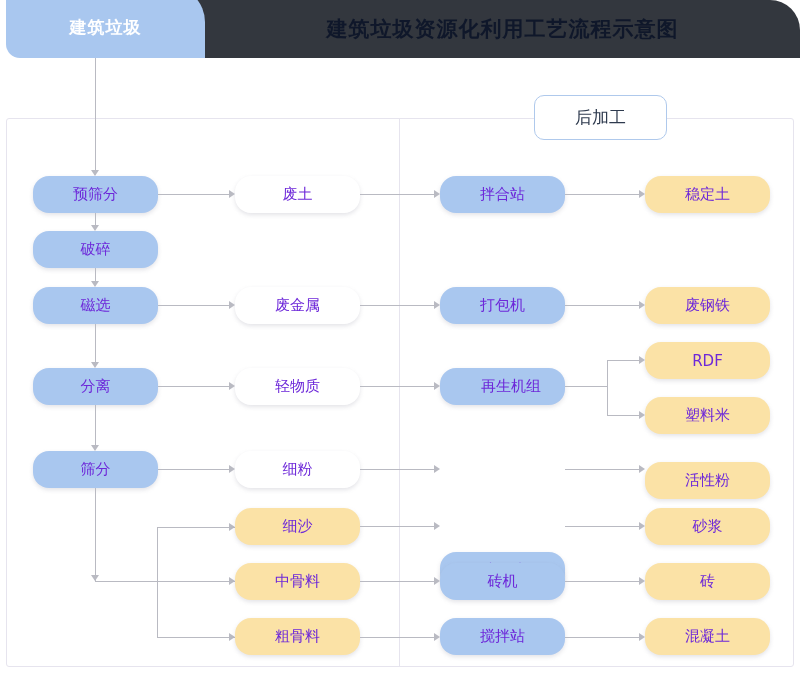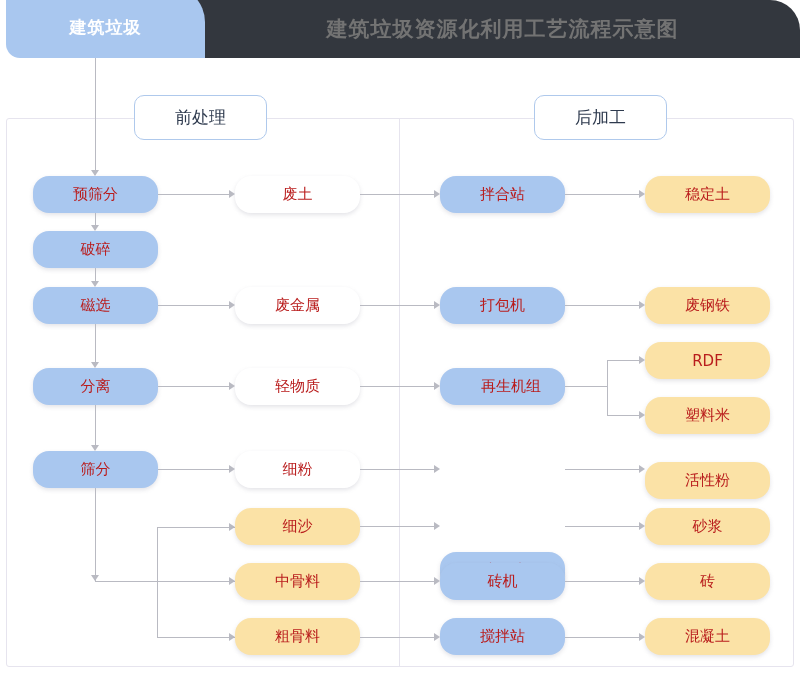--- a/index.html
+++ b/index.html
@@ -13,21 +13,21 @@
 
   
   .hdr-bar {
     position: absolute; left: 120px; top: 0; width: 680px; height: 58px;
     background: #33373E;
     border-top-right-radius: 30px;
   }
   .hdr-title {
     position: absolute; left: 205px; top: 0; width: 595px; height: 58px;
     display: flex; align-items: center; justify-content: center;
-    color: #737373; font-size: 21px; font-weight: bold; letter-spacing: 1px;
+    color: #0f172a; font-size: 21px; font-weight: bold; letter-spacing: 1px;
   }
   .hdr-tab {
     position: absolute; left: 6px; top: -14px; width: 199px; height: 72px;
     background: #A9C7EF;
     border-top-left-radius: 14px;
     border-top-right-radius: 36px;
     border-bottom-left-radius: 14px;
     border-bottom-right-radius: 0px;
   }
   .hdr-tab-label {
@@ -54,21 +54,21 @@
     display: flex; align-items: center; justify-content: center;
     color: #2E3A4E; font-size: 17px;
   }
   .sec-pre  { left: 134px; top: 95px; }
   .sec-post { left: 534px; top: 95px; }
 
   
   .node {
     position: absolute; width: 125px; height: 37px;
     display: flex; align-items: center; justify-content: center;
-    border-radius: 16px; font-size: 15px; color: #b91c1c;
+    border-radius: 16px; font-size: 15px; color: #6d28d9;
     box-shadow: 0 2px 4px rgba(130,130,150,0.22);
   }
   .node.blue  { background: #A9C7EF; }
   .node.yellow{ background: #FBE2A6; }
   .node.white { background: #FFFFFF; }
 
   
   .ln { position: absolute; background: #B9BAC2; }
   .ln.h { height: 1px; }
   .ln.v { width: 1px; }
@@ -91,21 +91,20 @@
 <div id="root">
 
   <div class="hdr-bar"></div>
   <div class="hdr-title">建筑垃圾资源化利用工艺流程示意图</div>
   <div class="hdr-tab"></div>
   <div class="hdr-tab-label">建筑垃圾</div>
 
   <div class="frame"></div>
   <div class="divider"></div>
 
-  <div class="sec sec-pre">前处理</div>
   <div class="sec sec-post">后加工</div>
 
   <div class="ln v" style="left:95px; top:58px; height:112px;"></div>
   <div class="arw down" style="left:91px; top:170px;"></div>
 
   <div class="node blue" style="left:33px; top:176px;">预筛分</div>
   <div class="node blue" style="left:33px; top:231px;">破碎</div>
   <div class="node blue" style="left:33px; top:287px;">磁选</div>
   <div class="node blue" style="left:33px; top:368px;">分离</div>
   <div class="node blue" style="left:33px; top:451px;">筛分</div>

